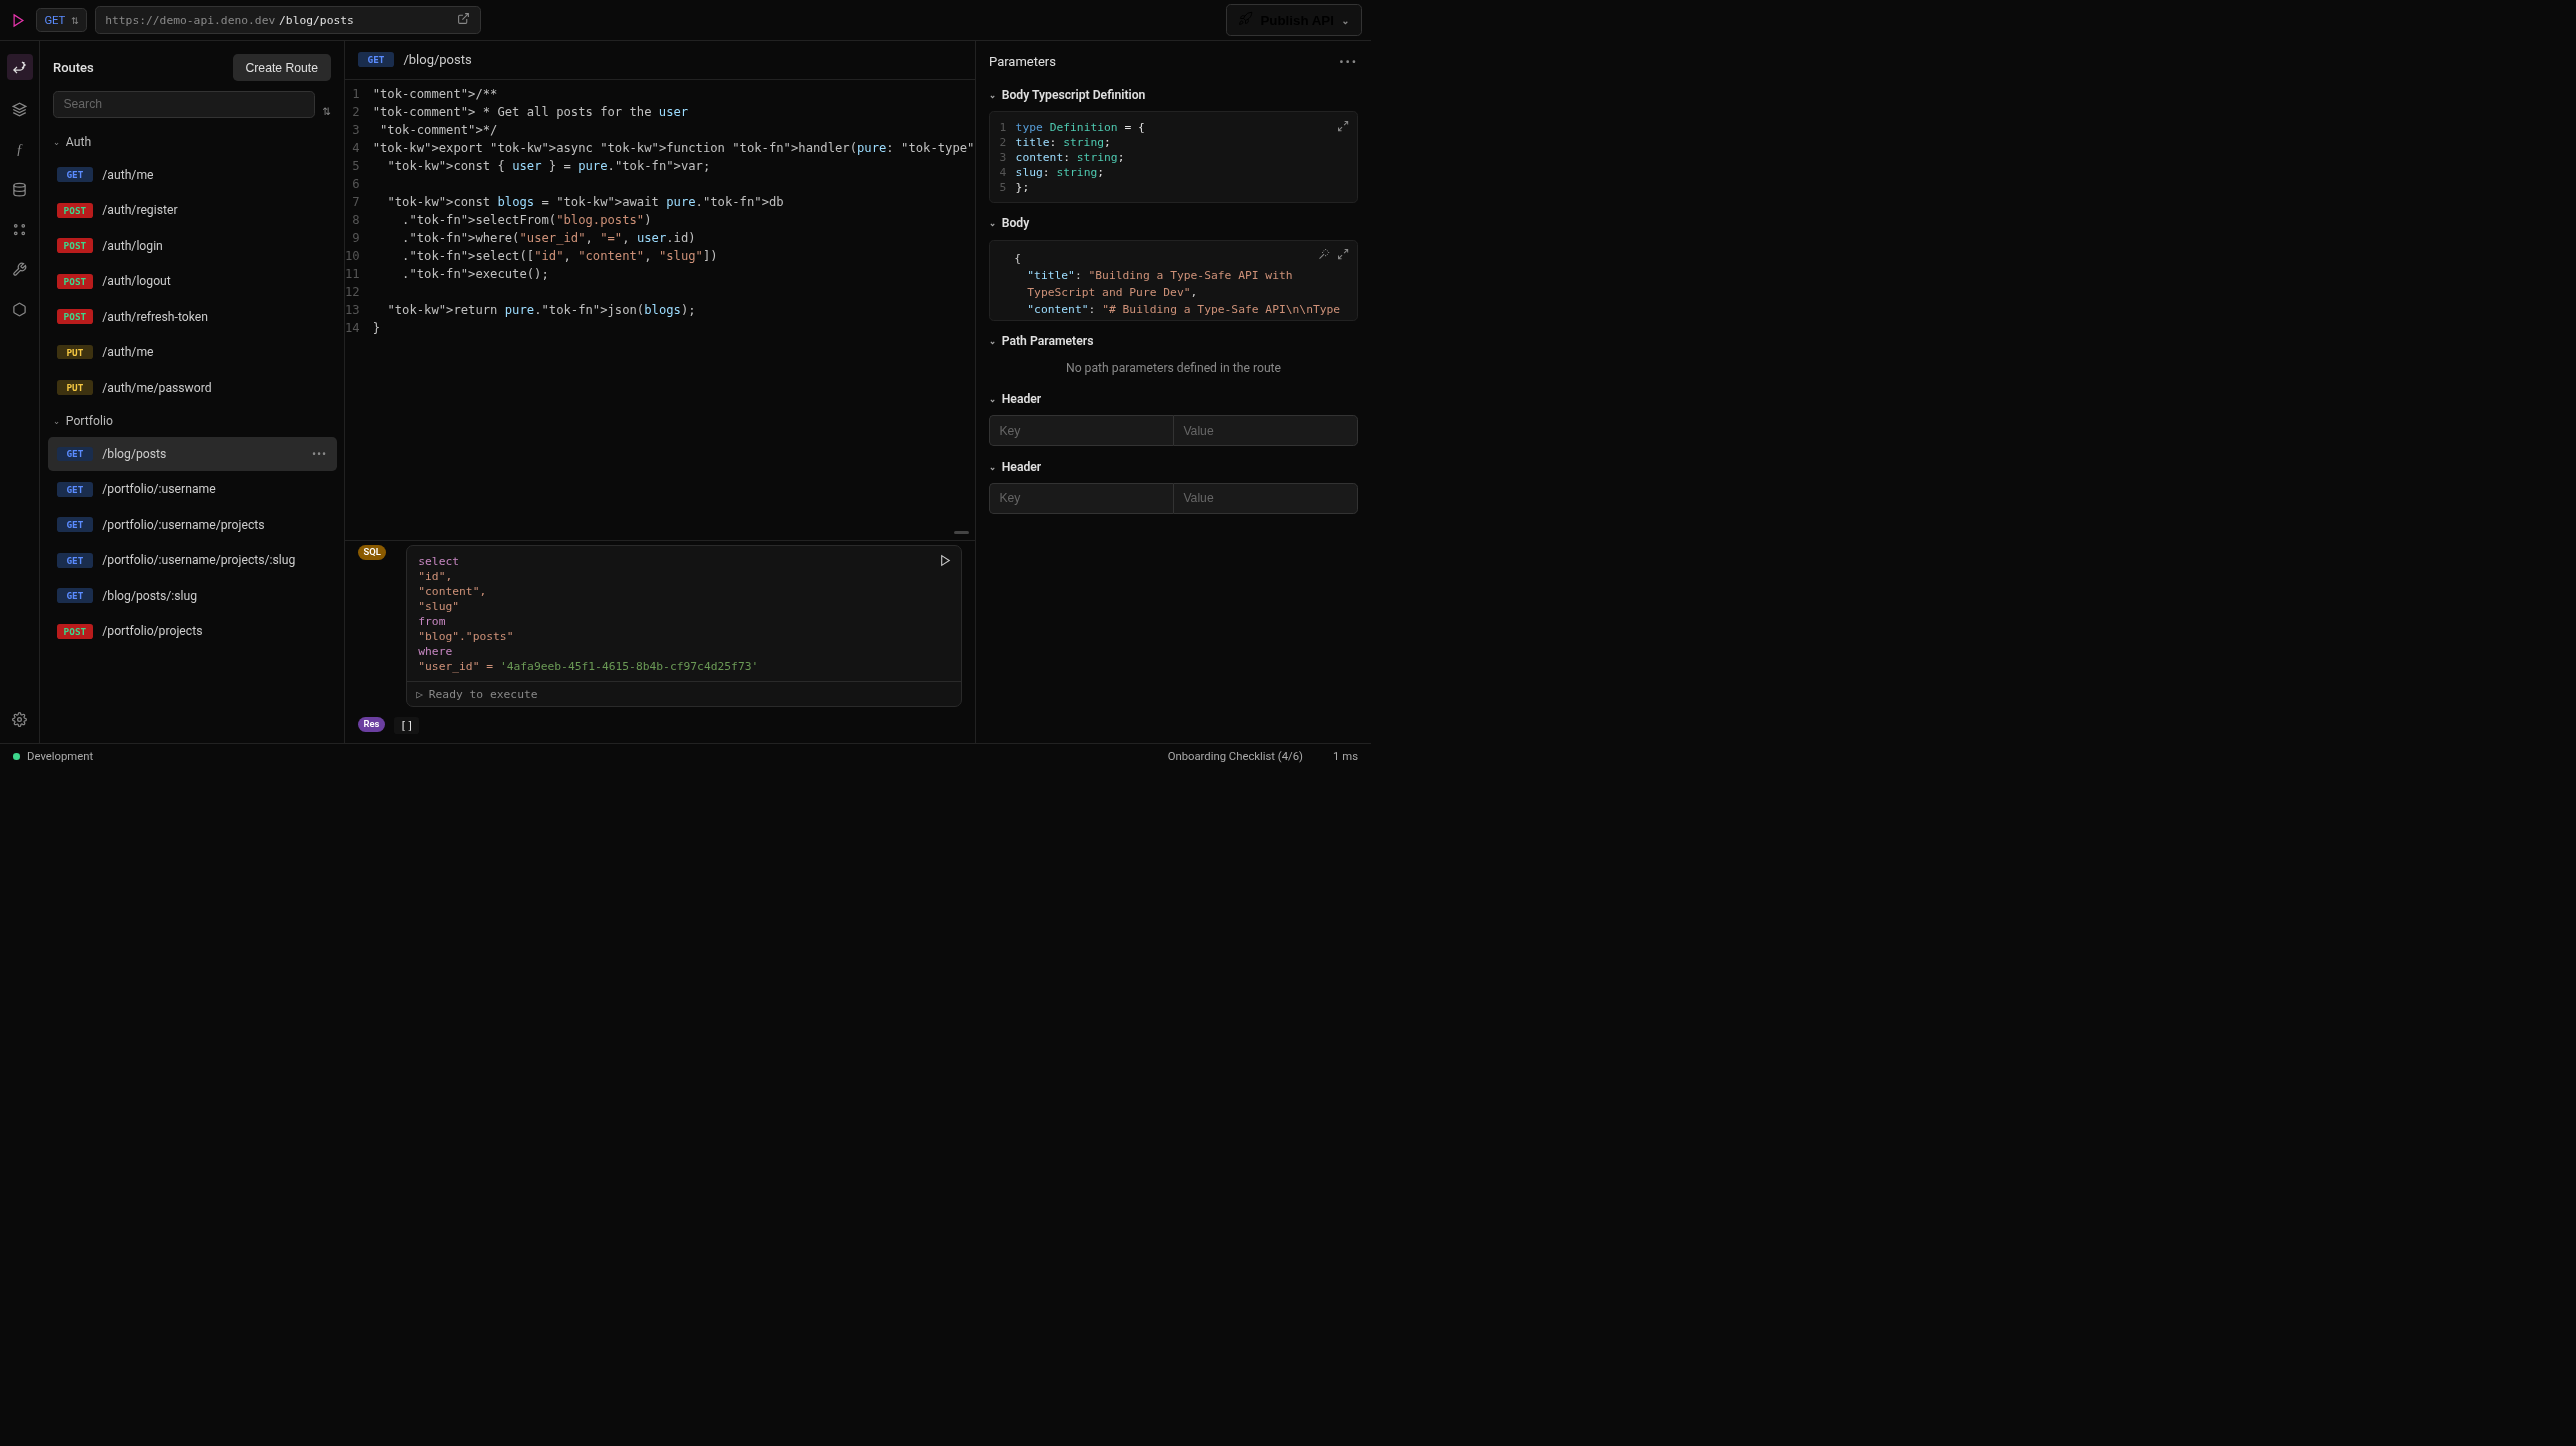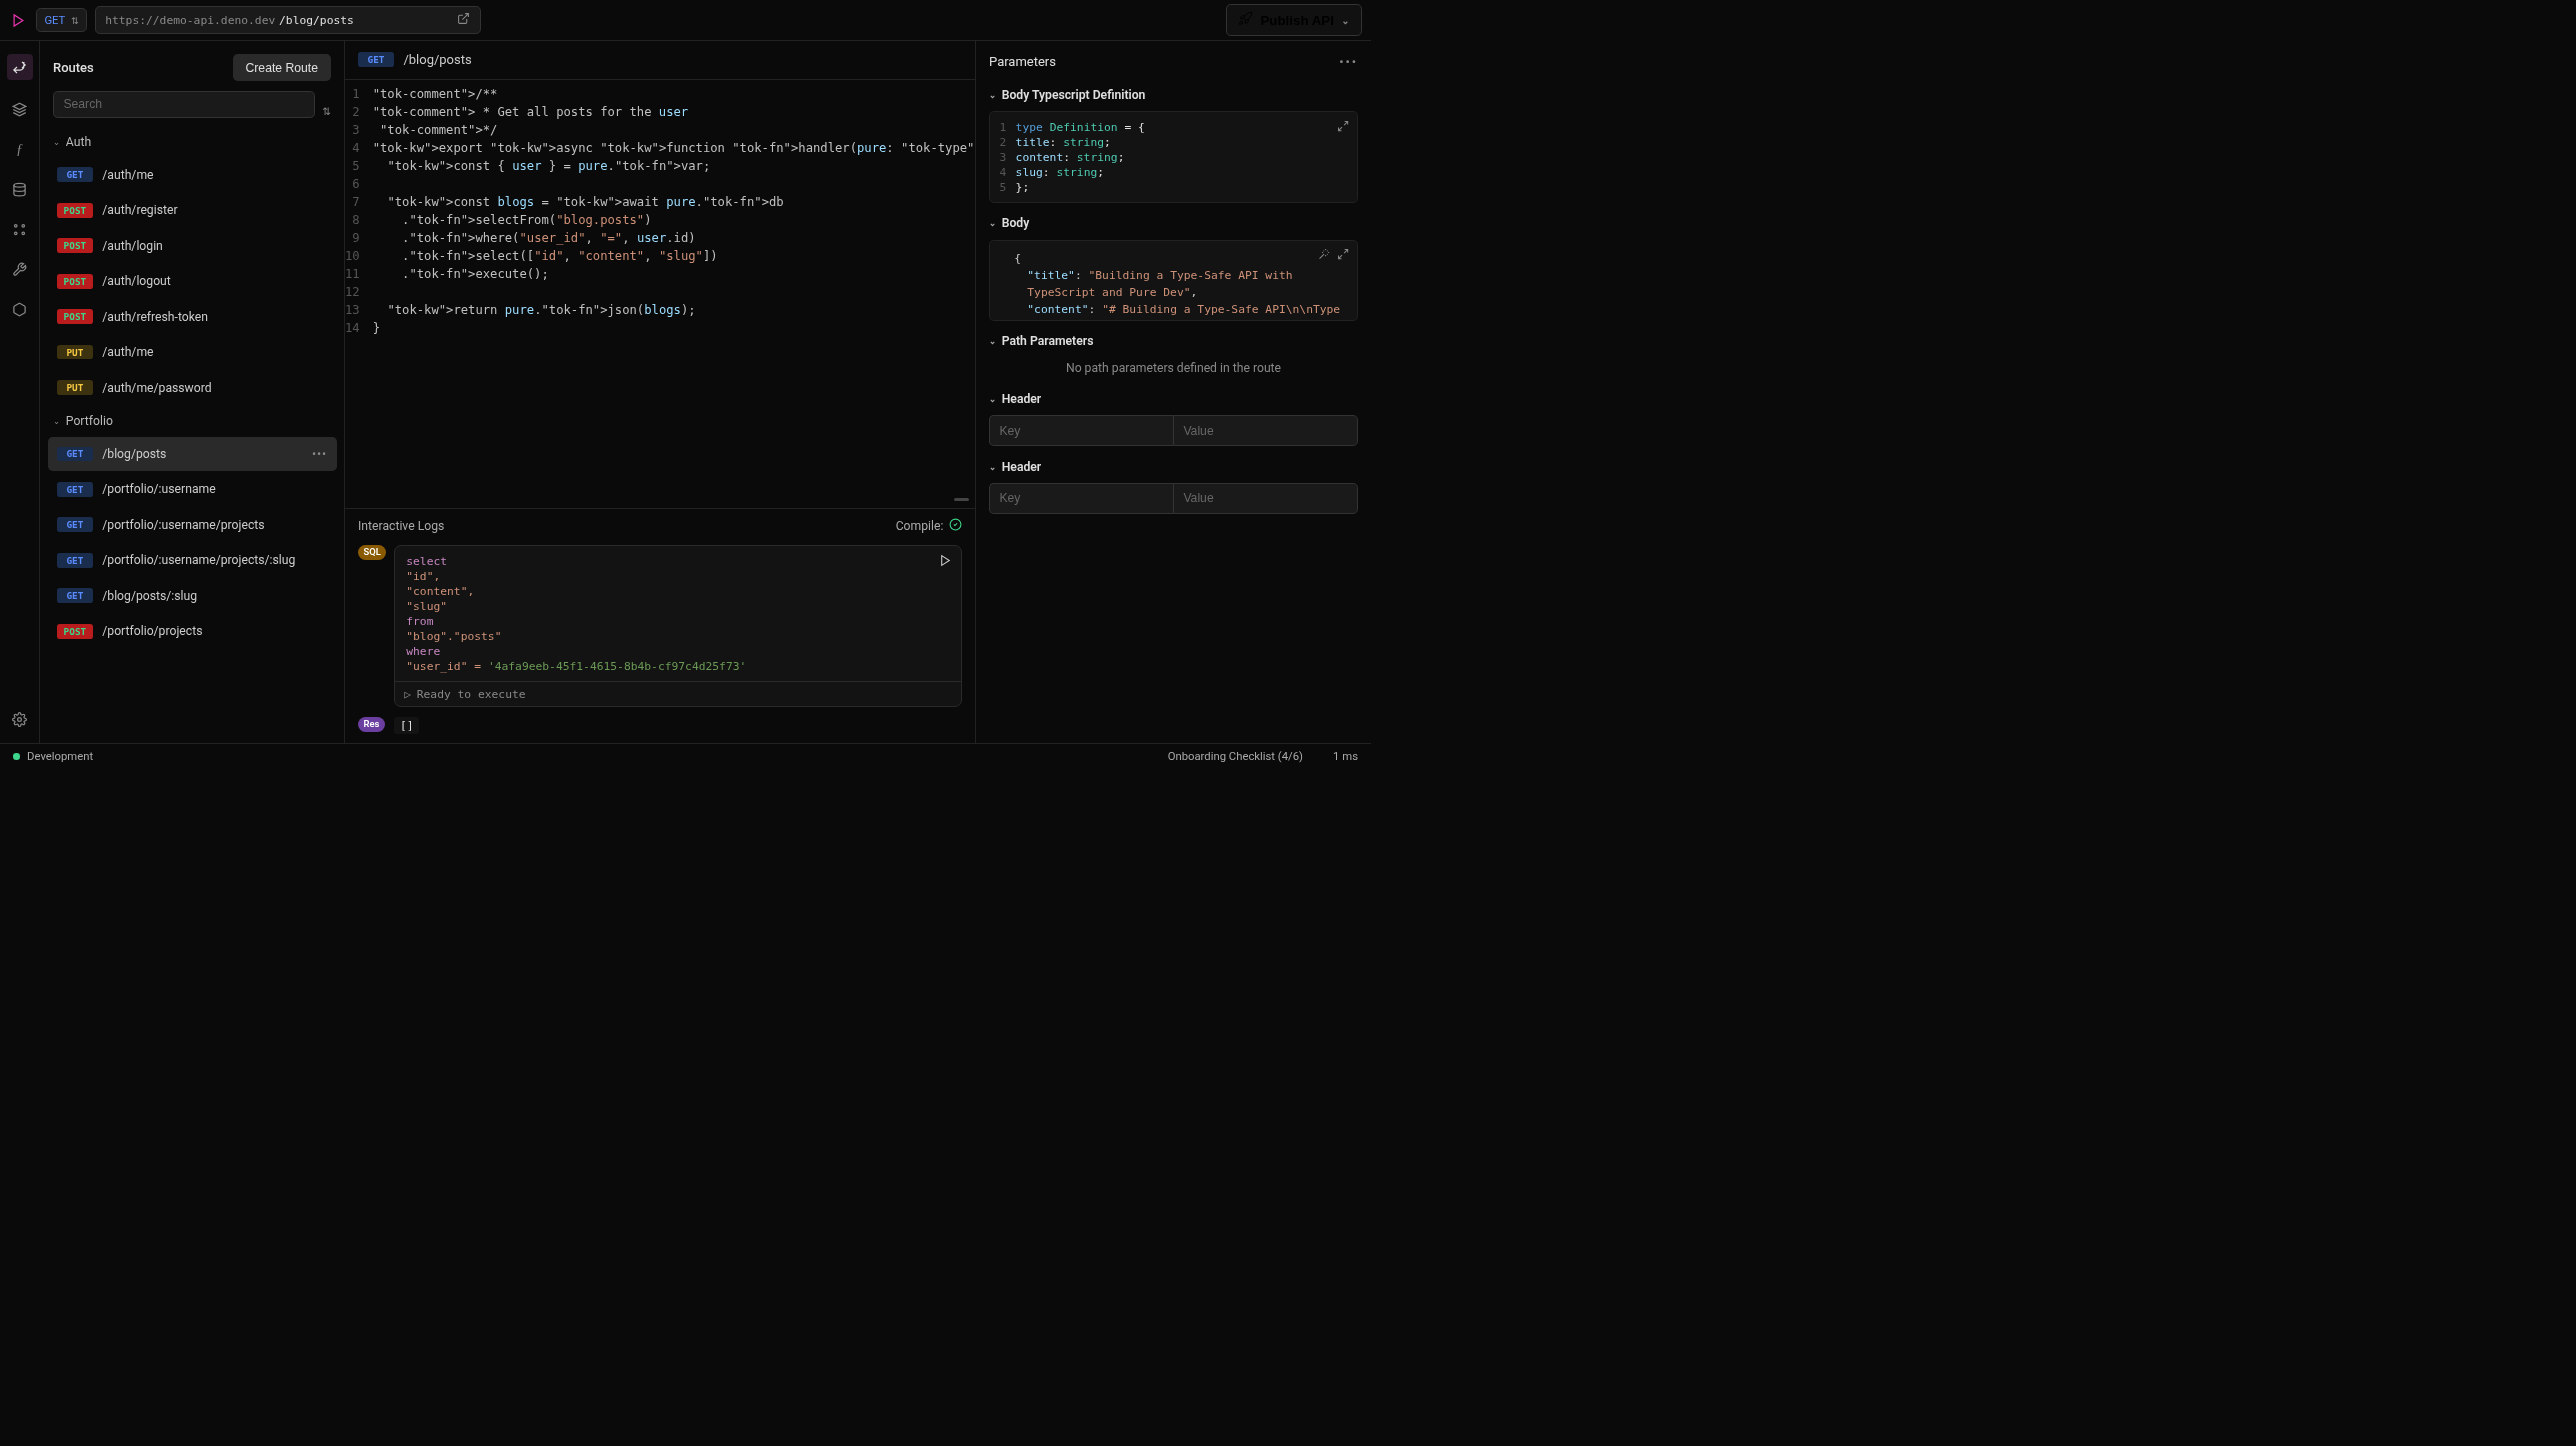--- a/index.html
+++ b/index.html
@@ -229,21 +229,21 @@
       align-items: center;
       padding: 9.4px 13px 7.5px 13px;
       font-size: 12.2px;
       color: #aaa;
     }
     .logs-header .compile { margin-left: auto; display: flex; align-items: center; gap: 5.6px; }
     .compile-ok { color: #3dd68c; }
     .log-block {
       margin: 3.8px 13px;
       display: flex;
-      gap: 0;
+      gap: 12px;
     }
     .log-badge {
       font-size: 9.4px;
       padding: 0.9px 5.6px;
       border-radius: 7.5px;
       height: 15px;
       align-self: flex-start;
       font-weight: 600;
     }
     .lb-sql { background: #8a5a00; color: #fff; }
@@ -546,32 +546,20 @@
           <div>11</div>
           <div>12</div>
           <div>13</div>
           <div>14</div>
         </div>
       <div class="code-lines" id="code-lines"><div><span class="&lt;span">"tok-comment"</span>&gt;/**</div><div><span class="&lt;span">"tok-comment"</span>&gt; * Get all posts for the <span class="tok-var">user</span></div><div> <span class="&lt;span">"tok-comment"</span>&gt;*/</div><div><span class="&lt;span">"tok-kw"</span>&gt;export <span class="&lt;span">"tok-kw"</span>&gt;async <span class="&lt;span">"tok-kw"</span>&gt;function <span class="&lt;span">"tok-fn"</span>&gt;handler(<span class="tok-var">pure</span>: <span class="&lt;span">"tok-type"</span>&gt;Pure): &gt;Promise&lt;&gt;PureResponse&gt; {</div><div>  <span class="&lt;span">"tok-kw"</span>&gt;const { <span class="tok-var">user</span> } = <span class="tok-var">pure</span>.<span class="&lt;span">"tok-fn"</span>&gt;var;</div><div>&nbsp;</div><div>  <span class="&lt;span">"tok-kw"</span>&gt;const <span class="tok-var">blogs</span> = <span class="&lt;span">"tok-kw"</span>&gt;await <span class="tok-var">pure</span>.<span class="&lt;span">"tok-fn"</span>&gt;db</div><div>    .<span class="&lt;span">"tok-fn"</span>&gt;selectFrom(<span class="tok-str">"blog.posts"</span>)</div><div>    .<span class="&lt;span">"tok-fn"</span>&gt;where(<span class="tok-str">"user_id"</span>, <span class="tok-str">"="</span>, <span class="tok-var">user</span>.id)</div><div>    .<span class="&lt;span">"tok-fn"</span>&gt;select([<span class="tok-str">"id"</span>, <span class="tok-str">"content"</span>, <span class="tok-str">"slug"</span>])</div><div>    .<span class="&lt;span">"tok-fn"</span>&gt;execute();</div><div>&nbsp;</div><div>  <span class="&lt;span">"tok-kw"</span>&gt;return <span class="tok-var">pure</span>.<span class="&lt;span">"tok-fn"</span>&gt;json(<span class="tok-var">blogs</span>);</div><div>}</div></div>
     </div>
     <div class="drag-handle"></div>
 
     <div class="logs-panel">
-      <div class="logs-header">
-        <span>Interactive Logs</span>
-        <div class="compile">
-          <span>Compile:</span>
-          <span class="compile-ok">
-            <svg width="13" height="13" viewBox="0 0 24 24" fill="none" stroke="currentColor" stroke-width="2">
-                <circle cx="12" cy="12" r="10"></circle>
-                <path d="M9 12l2 2 4-4"></path>
-              </svg>
-          </span>
-        </div>
-      </div>
       <div class="log-block">
         <span class="log-badge lb-sql">SQL</span>
         <div class="log-body">
           <span class="play">
             <svg width="13" height="13" viewBox="0 0 24 24" fill="none" stroke="currentColor" stroke-width="2">
                 <polygon points="5 3 19 12 5 21 5 3"></polygon>
               </svg>
           </span>
           <div class="sql-lines">
             <div><span class="sql-kw">select</span></div>

